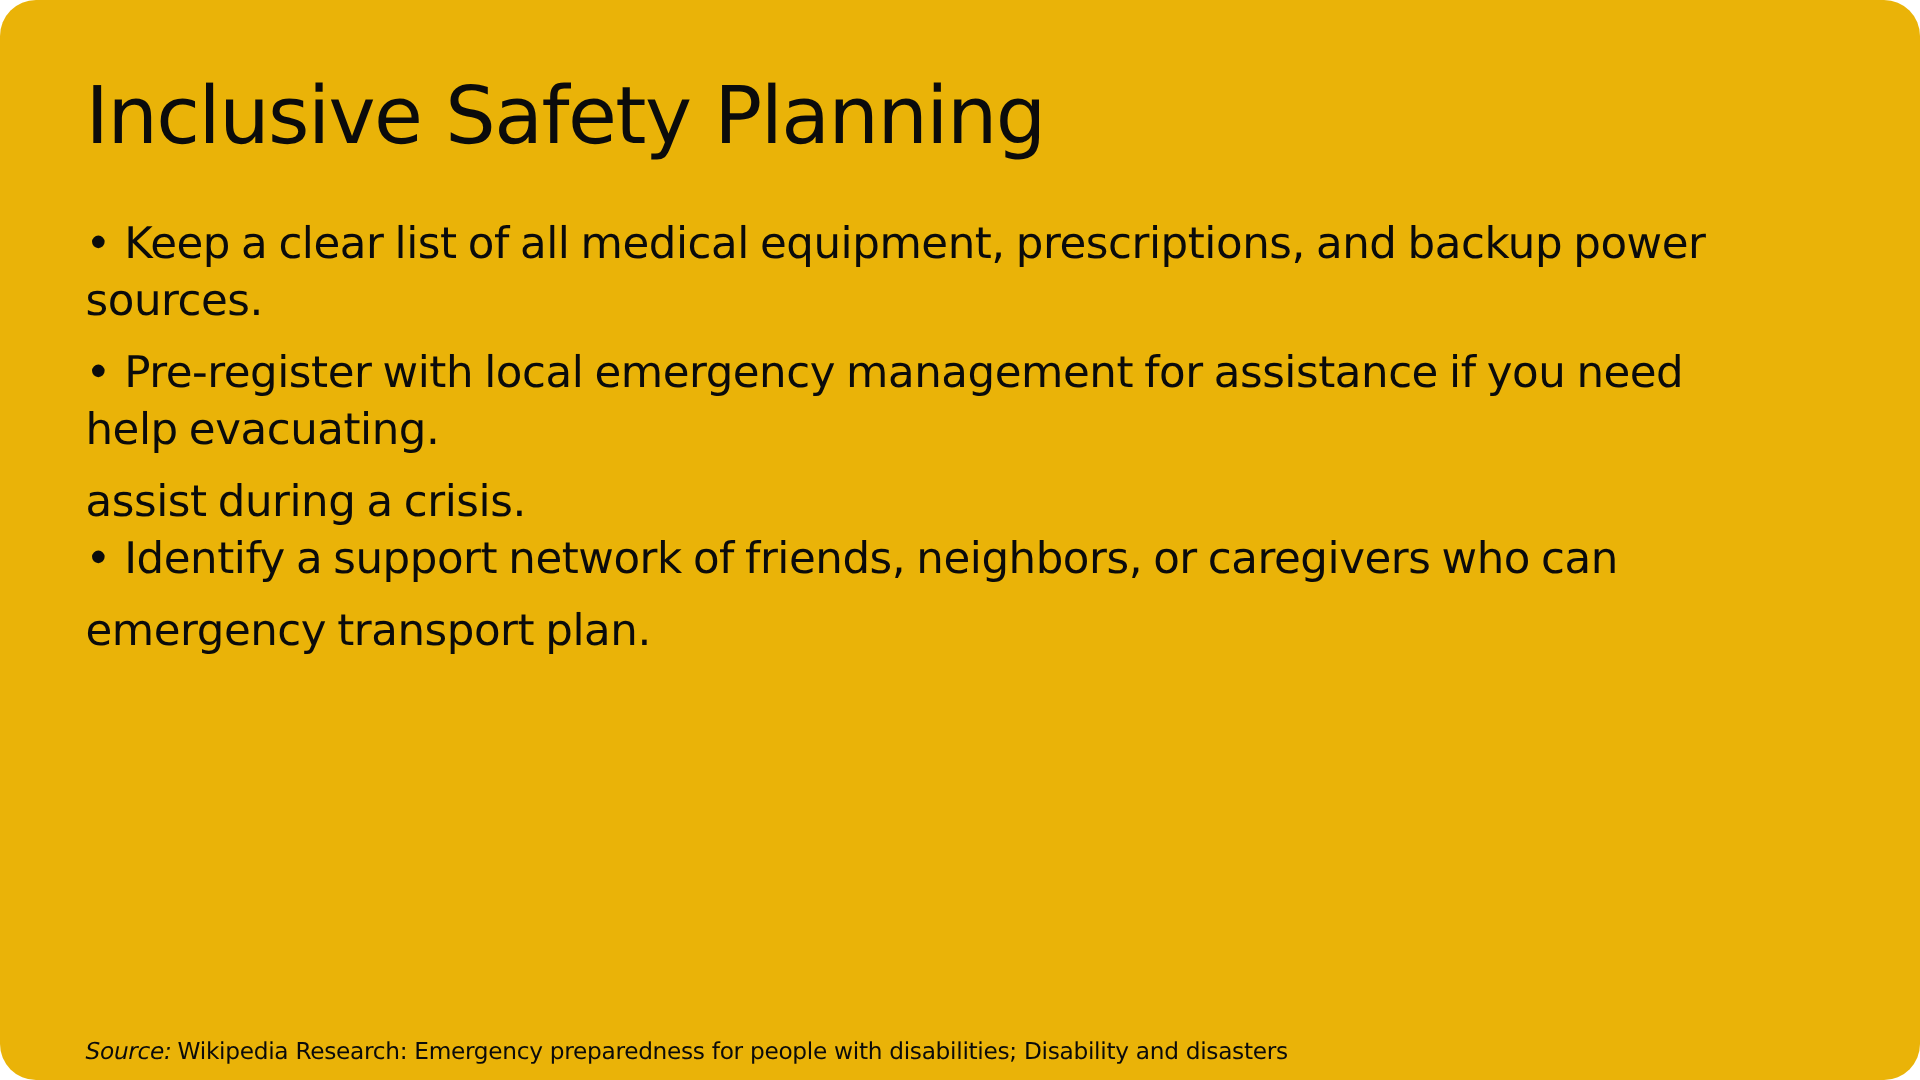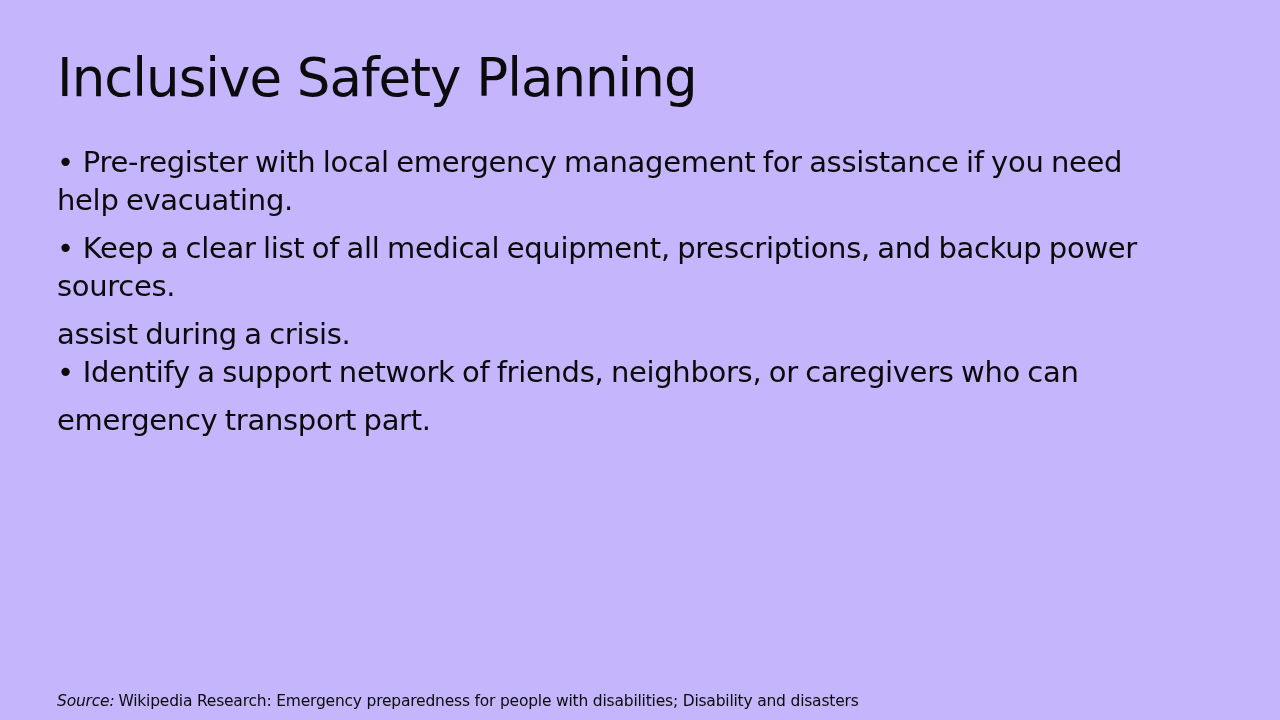--- a/index.html
+++ b/index.html
@@ -4,24 +4,25 @@
 <style>
   html, body {
     margin: 0;
     padding: 0;
     background: #ffffff;
   }
   .slide {
     position: relative;
     width: 1280px;
     height: 720px;
-    background: #c4b5fd;
+    background: #eab308;
     overflow: hidden;
     font-family: "DejaVu Sans", "Liberation Sans", sans-serif;
     color: #0b0b0b;
+    border-radius: 24px;
   }
   .title {
     position: absolute;
     left: 57px;
     top: 46px;
     margin: 0;
     font-size: 53px;
     font-weight: 400;
     letter-spacing: -1px;
     line-height: 64px;
@@ -62,36 +63,36 @@
 </head>
 <body>
 
 <div class="slide">
 
   <h1 class="title">Inclusive Safety Planning</h1>
 
   <div class="bullets">
 
     <div class="bullet">
-      <div class="line"><span class="glyph">•</span><span>Pre-register with local emergency management for assistance if you need</span></div>
-      <div class="line">help evacuating.</div>
+      <div class="line"><span class="glyph">•</span><span>Keep a clear list of all medical equipment, prescriptions, and backup power</span></div>
+      <div class="line">sources.</div>
     </div>
 
     <div class="bullet">
-      <div class="line"><span class="glyph">•</span><span>Keep a clear list of all medical equipment, prescriptions, and backup power</span></div>
-      <div class="line">sources.</div>
+      <div class="line"><span class="glyph">•</span><span>Pre-register with local emergency management for assistance if you need</span></div>
+      <div class="line">help evacuating.</div>
     </div>
 
     <div class="bullet">
       <div class="line">assist during a crisis.</div>
       <div class="line"><span class="glyph">•</span><span>Identify a support network of friends, neighbors, or caregivers who can</span></div>
     </div>
 
     <div class="bullet">
-      <div class="line">emergency transport part.</div>
+      <div class="line">emergency transport plan.</div>
     </div>
 
   </div>
 
   <div class="source">
     <span class="source-label">Source:</span><span class="source-text">Wikipedia Research: Emergency preparedness for people with disabilities; Disability and disasters</span>
   </div>
 
 </div>
 

